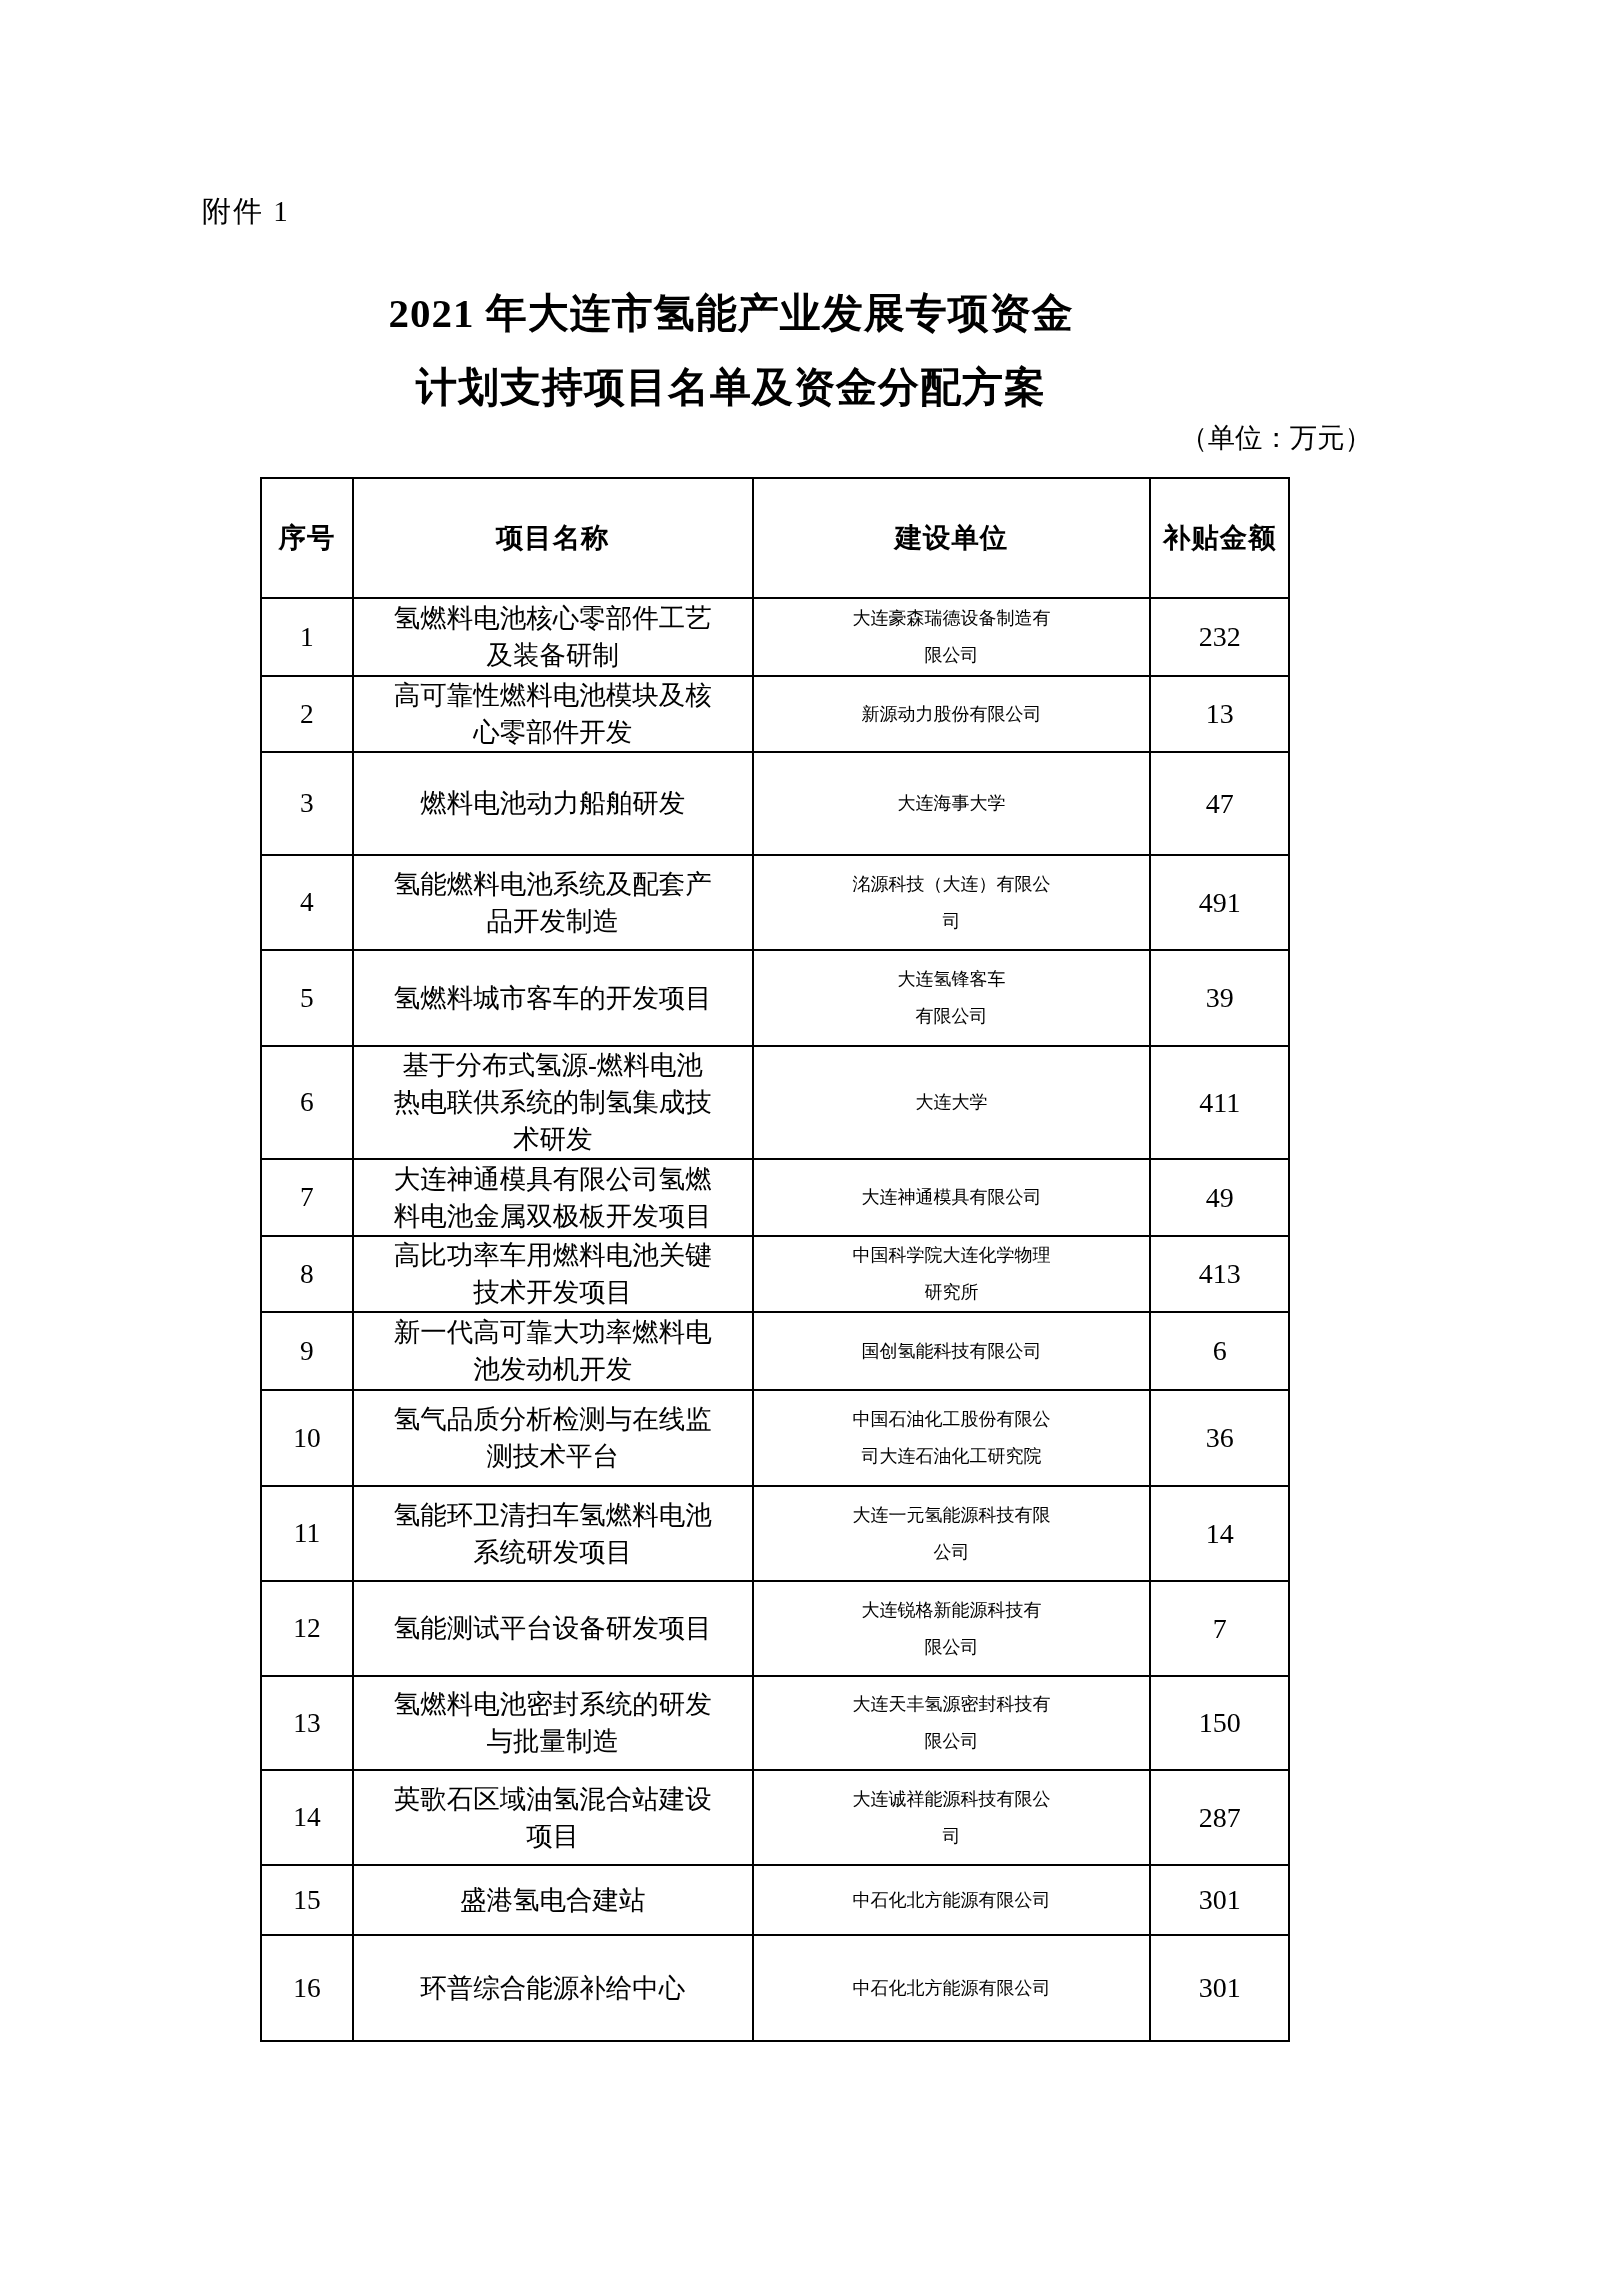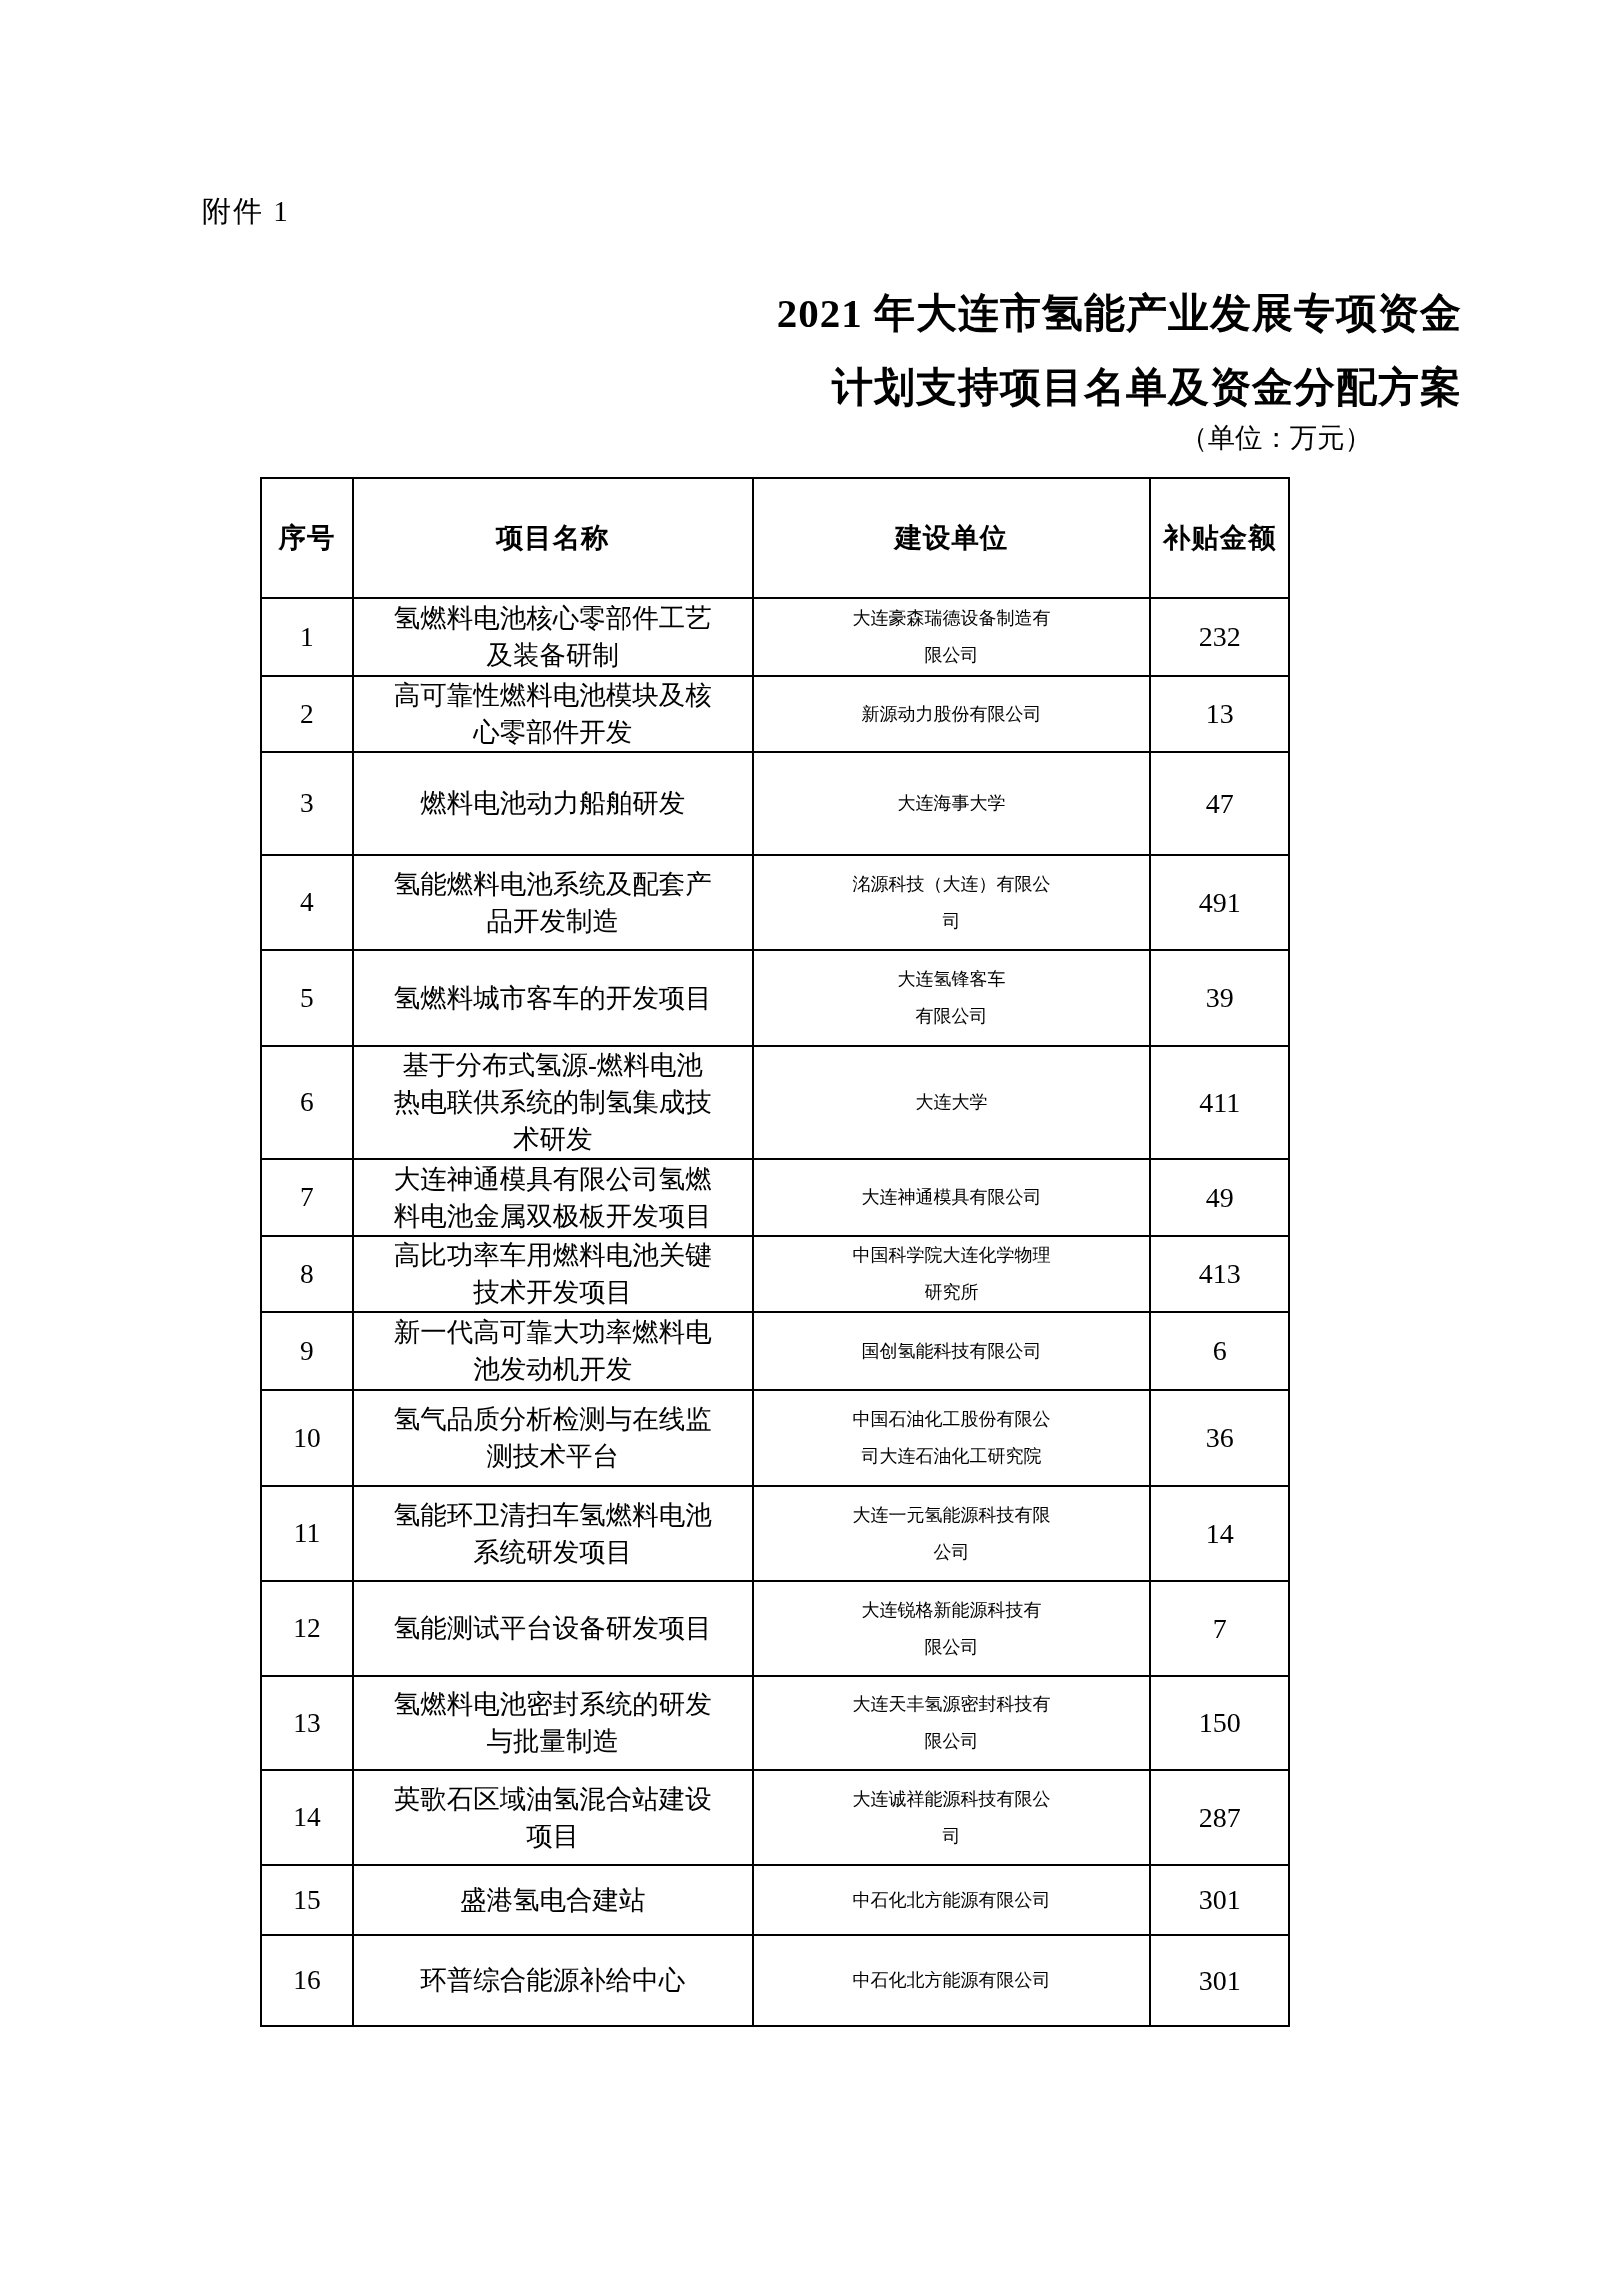--- a/index.html
+++ b/index.html
@@ -24,21 +24,21 @@
     left: 202px;
     top: 192px;
     font-size: 29px;
     letter-spacing: 2px;
   }
   .title {
     position: absolute;
     left: 0;
     top: 276px;
     width: 1462px;
-    text-align: right;
+    text-align: center;
     font-weight: bold;
     font-size: 41px;
     line-height: 74px;
     letter-spacing: 1px;
   }
   .unit-note {
     position: absolute;
     top: 420px;
     left: 1078px;
     width: 294px;
@@ -201,21 +201,21 @@
     <td class="col-unit">大连诚祥能源科技有限公
 司</td>
     <td class="col-amount">287</td>
   </tr>
         <tr style="height: 70px;">
     <td class="col-no">15</td>
     <td class="col-proj">盛港氢电合建站</td>
     <td class="col-unit">中石化北方能源有限公司</td>
     <td class="col-amount">301</td>
   </tr>
-        <tr style="height: 91px; padding-left: 12px;">
+        <tr style="height: 106px; padding-left: 12px;">
     <td class="col-no">16</td>
     <td class="col-proj">环普综合能源补给中心</td>
     <td class="col-unit">中石化北方能源有限公司</td>
     <td class="col-amount">301</td>
   </tr>
       </tbody>
   </table>
 
 </div>
 

